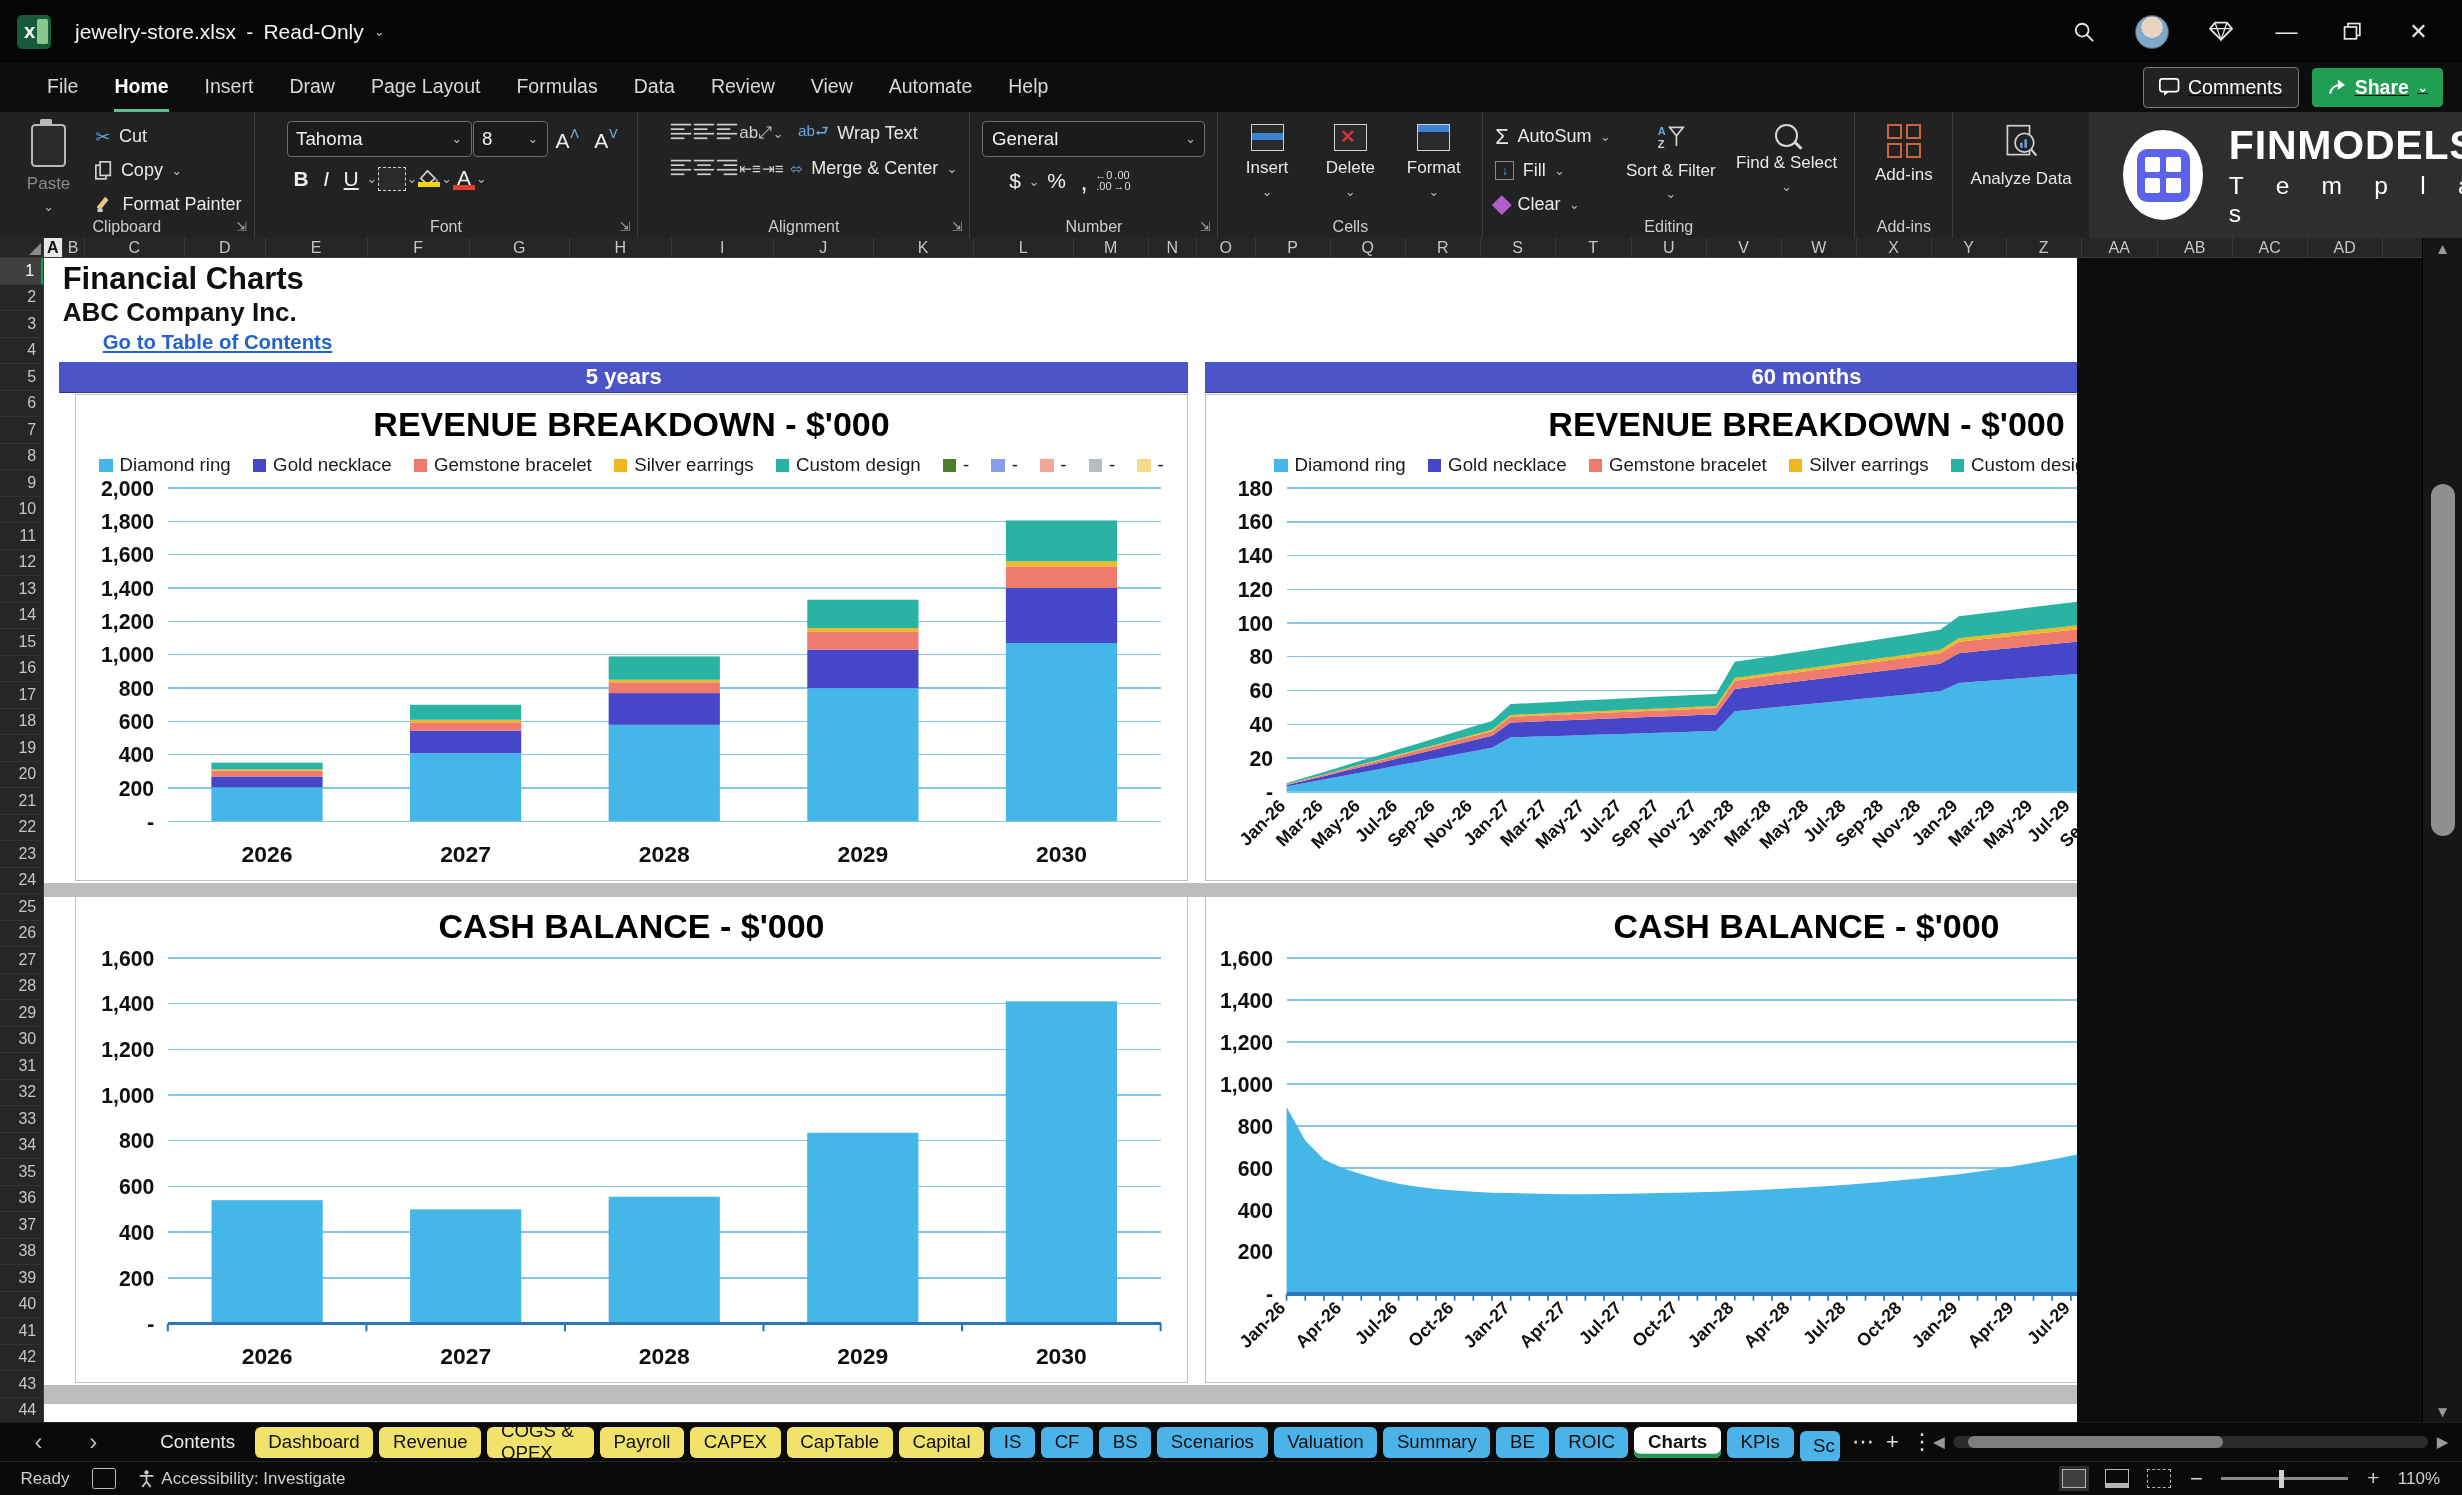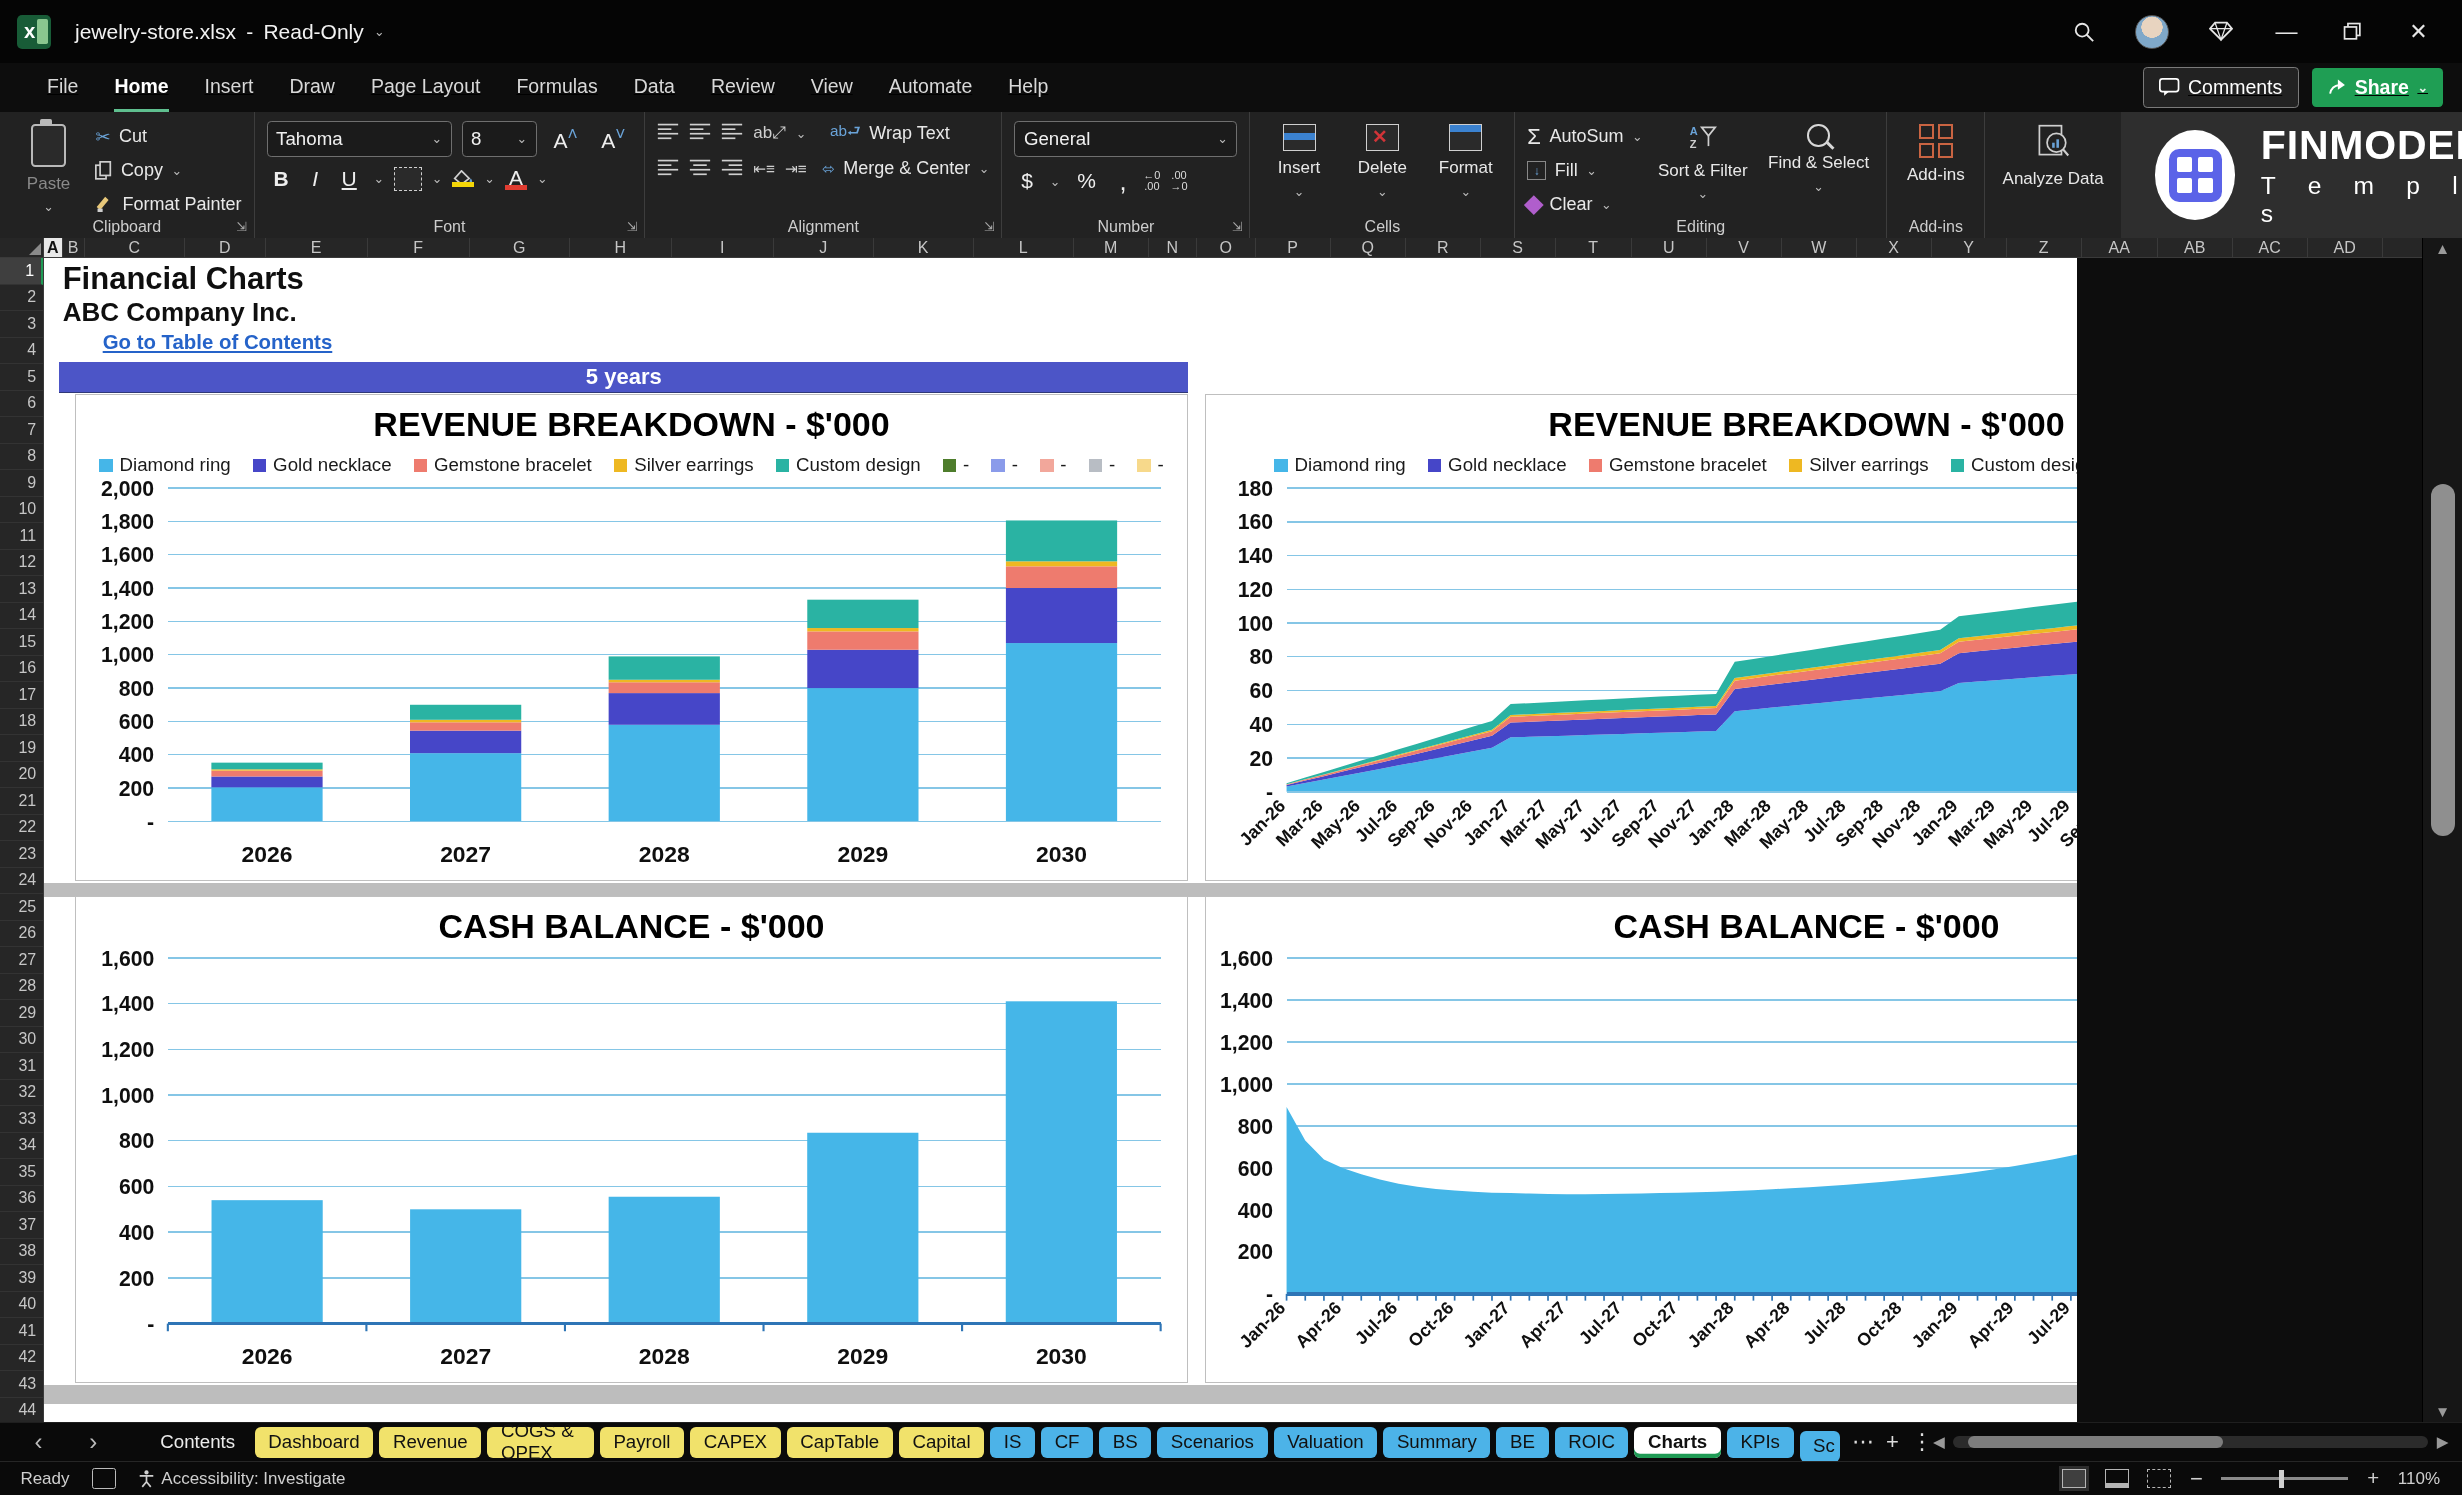--- a/index.html
+++ b/index.html
@@ -38,21 +38,21 @@
   .rgroup{position:relative;height:126px;box-sizing:border-box;padding:8.5px 12px 24px;
           display:flex;align-items:flex-start;gap:10.2px;border-right:0.8px solid #3d3d3d;flex:0 0 auto;}
   .glabel{position:absolute;bottom:2.5px;left:0;right:0;text-align:center;font-size:16px;color:#cdcdcd;}
   .launcher{position:absolute;bottom:4.2px;right:6.8px;font-size:12.7px;color:#a8a8a8;}
   .bigbtn{display:flex;flex-direction:column;align-items:center;justify-content:flex-start;
           min-width:63px;padding:3.4px 5.1px;color:#e8e8e8;font-size:17px;gap:6.8px;text-align:center;line-height:1.15;}
   .bigbtn.disabled{color:#8a8a8a;}
   .chev{font-size:12.7px;color:#bdbdbd;}
   .scol{display:flex;flex-direction:column;gap:8.5px;padding-top:3.4px;}
   .sbtn{display:flex;align-items:center;gap:8.5px;font-size:18px;color:#e8e8e8;height:25.5px;}
-  .frow{display:flex;align-items:center;gap:10px;}
+  .frow{display:flex;align-items:center;gap:1px;margin-left:20px;}
   .fcol{display:flex;flex-direction:column;gap:10.2px;}
   .combo{display:flex;align-items:center;justify-content:space-between;border:0.8px solid #6f6f6f;
          border-radius:4.2px;height:34px;padding:0 8.5px;font-size:18.7px;color:#f0f0f0;background:#1b1b1b;}
   .letter{font-size:21px;color:#eee;padding:0 6.8px;}
   .paste-ico{width:31px;height:39px;border:2.5px solid #b9b9b9;border-radius:4.2px;position:relative;background:#2a2a2a;}
   .paste-ico::before{content:"";position:absolute;left:6.8px;top:-6.8px;width:12px;height:6.8px;background:#b9b9b9;border-radius:1.7px;}
   .fill-swatch{display:inline-block;width:22px;height:5.1px;background:#f3d508;margin-top:-3.4px;}
   .font-swatch{display:inline-block;width:22px;height:5.1px;background:#e03c31;margin-top:-3.4px;}
   .stack{display:flex;flex-direction:column;align-items:center;line-height:1;}
   .lines-icon{display:inline-block;}
@@ -555,20 +555,21 @@
       <div class="row-h">43</div>
       <div class="row-h">44</div>
     </div>
 
   <div class="canvas">
     <div class="doc-h1">Financial Charts</div>
     <div class="doc-h2">ABC Company Inc.</div>
     <div class="doc-link">Go to Table of Contents</div>
 
     <div class="banner" id="banner0">5 years</div>
+    <div class="banner" id="banner1">60 months</div>
 
     <div class="panel" id="panel0">
       <div class="chart-title">REVENUE BREAKDOWN - $'000</div>
       <div class="chart-legend">
           <span class="legend-item">
             <span class="legend-swatch" style="background: rgb(69, 182, 232);"></span>
             <span>Diamond ring</span>
           </span>
           <span class="legend-item">
             <span class="legend-swatch" style="background: rgb(70, 70, 200);"></span>

